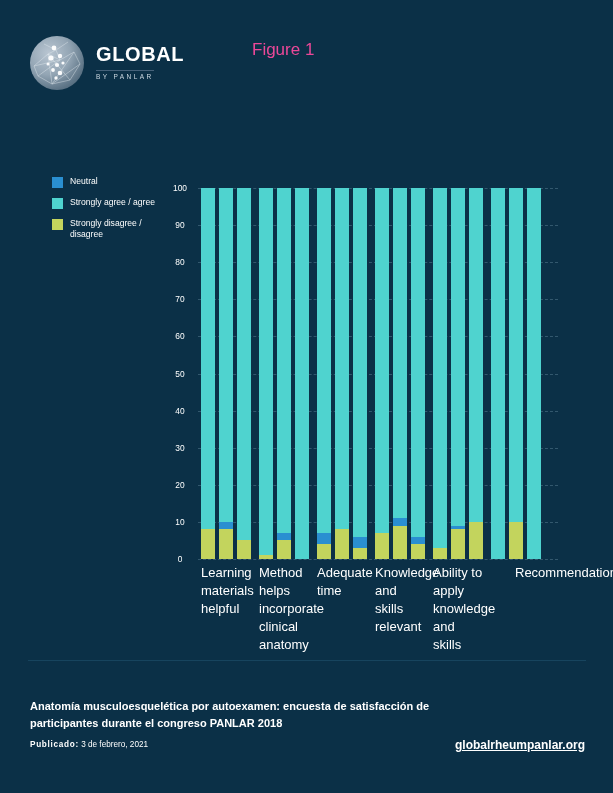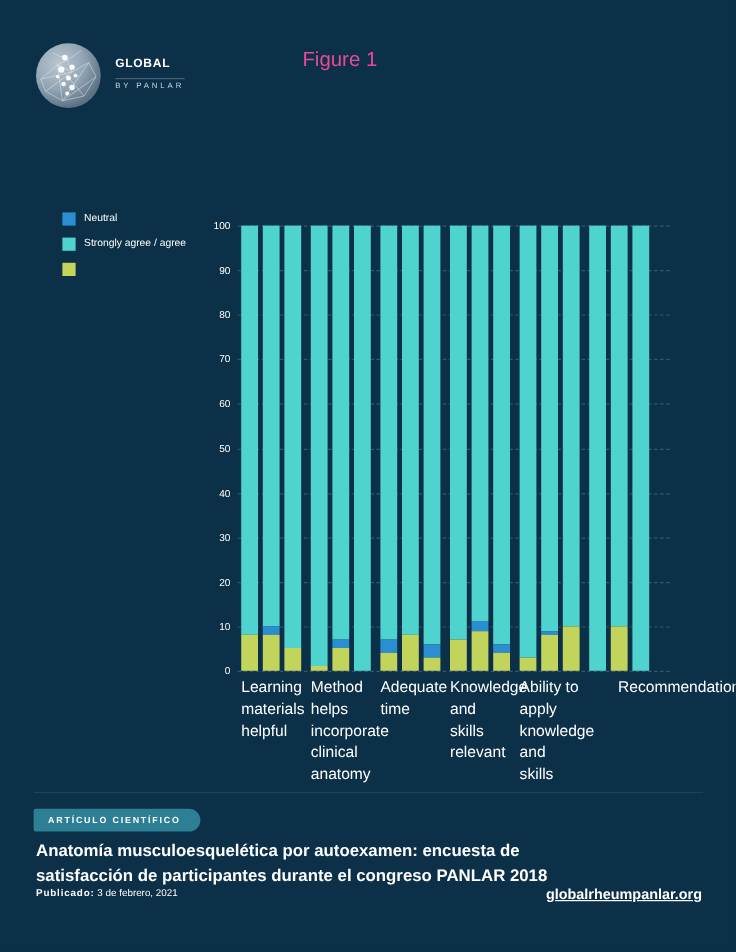--- a/index.html
+++ b/index.html
@@ -36,21 +36,21 @@
     overflow: hidden;
     flex: 0 0 auto;
   }
   .logo-globe svg { position: absolute; left: 0; top: 0; }
   .logo-text {
     margin-left: 12px;
     color: #ffffff;
     line-height: 1.08;
   }
   .logo-line1, .logo-line2 {
-    font-size: 10px;
+    font-size: 20px;
     font-weight: bold;
     letter-spacing: 0.6px;
   }
   .logo-sub {
     margin-top: 3px;
     font-size: 6.5px;
     letter-spacing: 2.4px;
     color: #cdd9e2;
     border-top: 1px solid #46627a;
     padding-top: 2px;
@@ -109,21 +109,21 @@
     position: absolute;
     left: 0; top: 0;
     width: 24px; height: 400px;
   }
   .y-tick {
     position: absolute;
     right: 0;
     color: #ffffff;
     font-size: 8.4px;
     transform: translateY(-50%);
-    text-align: right;
+    text-align: center;
     width: 24px;
   }
   .plot {
     position: absolute;
     left: 30px; top: 0;
     right: 0; bottom: 0;
     width: 360px; height: 400px;
   }
   .gridline {
     position: absolute;
@@ -200,21 +200,21 @@
     font-weight: bold;
     letter-spacing: 1.5px;
     padding: 5px 16px 5px 12px;
     border-radius: 2px 11px 11px 2px;
   }
   .article-title {
     position: absolute;
     left: 30px; top: 698px;
     width: 470px;
     color: #ffffff;
-    font-size: 14px;
+    font-size: 11px;
     font-weight: bold;
     line-height: 1.5;
   }
   .published {
     position: absolute;
     left: 30px; top: 740px;
     color: #ffffff;
     font-size: 8.2px;
   }
   .published .pub-key {
@@ -268,20 +268,21 @@
       <div class="legend-row">
         <span class="legend-swatch" style="background: rgb(42, 143, 209);"></span>
         <span class="legend-label">Neutral</span>
       </div>
       <div class="legend-row">
         <span class="legend-swatch" style="background: rgb(79, 211, 207);"></span>
         <span class="legend-label">Strongly agree / agree</span>
       </div>
       <div class="legend-row">
         <span class="legend-swatch" style="background: rgb(195, 212, 93);"></span>
+        <span class="legend-label">Strongly disagree / disagree</span>
       </div>
     </div>
 
   <div class="chart">
     <div class="y-axis" id="yaxis">
         <div class="y-tick" style="top: 387px;">0</div>
         <div class="y-tick" style="top: 349.9px;">10</div>
         <div class="y-tick" style="top: 312.8px;">20</div>
         <div class="y-tick" style="top: 275.7px;">30</div>
         <div class="y-tick" style="top: 238.6px;">40</div>
@@ -455,21 +456,20 @@
         <div class="cat-label" style="left: 119px;">Adequate time</div>
         <div class="cat-label" style="left: 177px;">Knowledge and skills relevant</div>
         <div class="cat-label" style="left: 235px;">Ability to apply knowledge and skills</div>
         <div class="cat-label" style="left: 293px; width: 80px; margin-left: 24px;">Recommendation</div>
       </div>
   </div>
 
   <div class="footer">
     <div class="footer-divider"></div>
   </div>
-  <div class="badge">ARTÍCULO CIENTÍFICO</div>
   <div class="article-title">Anatomía musculoesquelética por autoexamen: encuesta de satisfacción de participantes durante el congreso PANLAR 2018</div>
   <div class="published">
     <span class="pub-key">Publicado:</span>
     <span>3 de febrero, 2021</span>
   </div>
   <a class="site" href="#">globalrheumpanlar.org</a>
 
 </div>
 
 </body></html>

